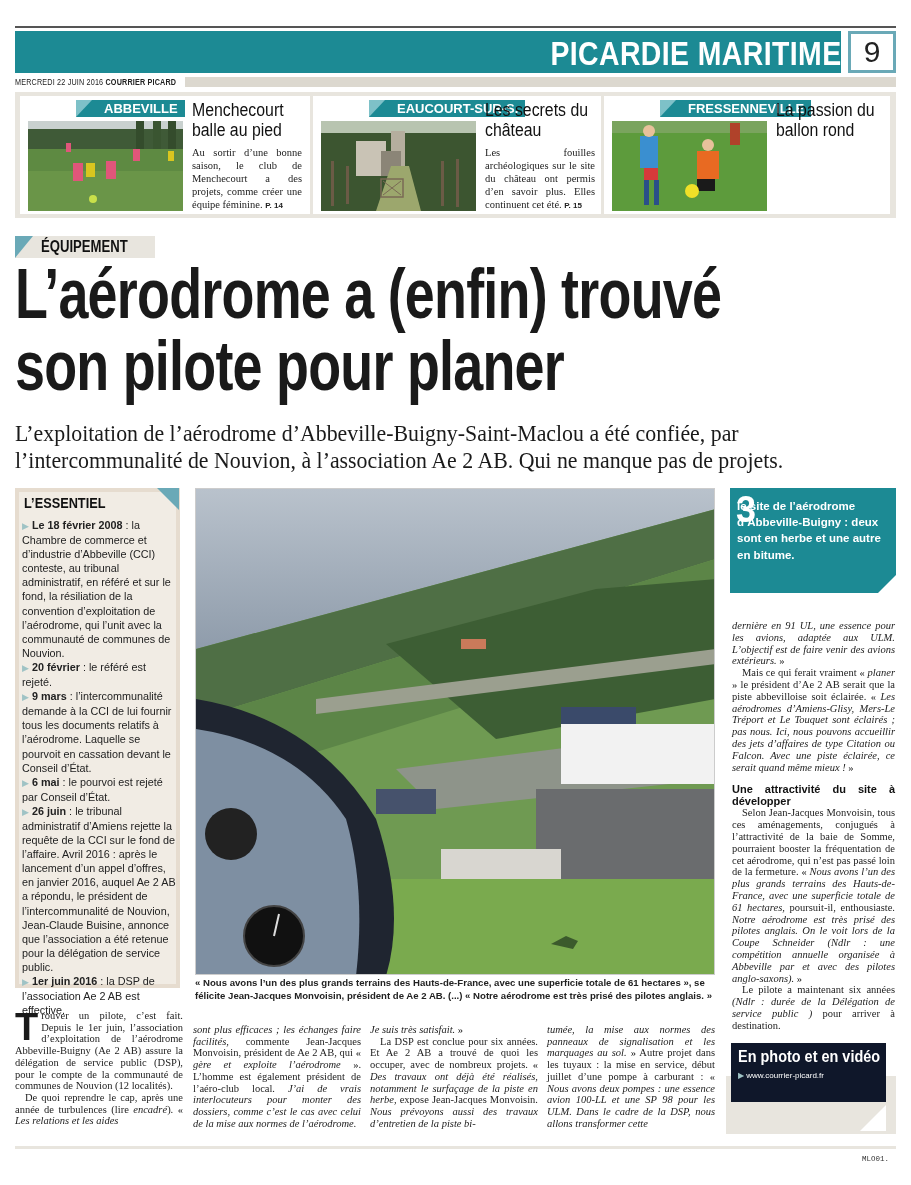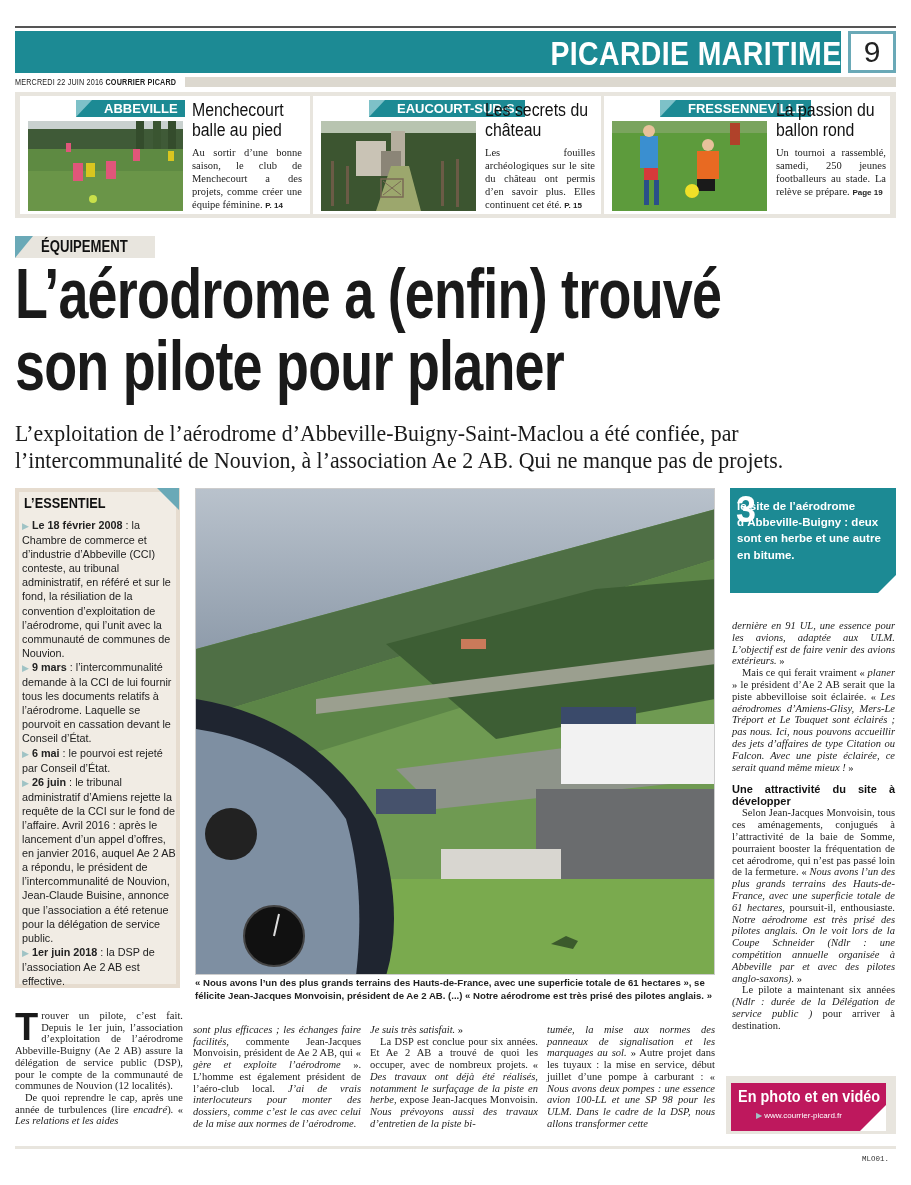--- a/index.html
+++ b/index.html
@@ -80,24 +80,24 @@
   .stat-text { left: 737px; top: 498px; width: 155px; color: #fff; font-family: "Liberation Sans", sans-serif; font-weight: bold;
     font-size: 11.5px; line-height: 16.2px; }
   .stat-text .first { padding-left: 28px; display: block; }
   .rcol { left: 732px; width: 163px; font-size: 10.5px; line-height: 11.8px; text-align: justify; color: #222; }
   .rcol i { font-style: italic; }
   .subhead { font-family: "Liberation Sans", sans-serif; font-weight: bold; font-size: 11px; line-height: 12px; color: #111; }
   .signature { left: 860px; top: 1076px; font-family: "Liberation Sans", sans-serif; font-weight: bold; font-size: 10px; color: #222; }
 
   
   .promo-bg { left: 726px; top: 1076px; width: 170px; height: 58px; background: #e8e5de; }
-  .promo { left: 731px; top: 1083px; width: 155px; height: 48px; background: #be185d; color: #fff; }
+  .promo { left: 731px; top: 1043px; width: 155px; height: 59px; background: #0f172a; color: #fff; }
   .promo-title { position: absolute; left: 7px; top: 4px; font-family: "Liberation Sans", sans-serif; font-weight: bold; font-size: 17px;
     transform: scaleX(0.85); transform-origin: left top; white-space: nowrap; }
-  .promo-link { position: absolute; left: 7px; top: 28px; font-family: "Liberation Sans", sans-serif; font-size: 8px; white-space: nowrap; margin-left: 18px; }
+  .promo-link { position: absolute; left: 7px; top: 28px; font-family: "Liberation Sans", sans-serif; font-size: 8px; white-space: nowrap; }
   .promo-link .arrow { color: #9fc3c5; margin-right: 2px; }
   .promo-corner { left: 860px; top: 1105px; width: 0; height: 0; border-bottom: 26px solid #fff; border-left: 26px solid transparent; }
 
   .bottom-rule { left: 15px; top: 1146px; width: 881px; height: 3px; background: #e8e5de; }
   .folio { left: 862px; top: 1155px; font-family: Liberation Mono, monospace; font-size: 7.5px; color: #333; }
 </style>
 </head>
 <body>
 
 <div class="abs top-rule"></div>
@@ -179,39 +179,39 @@
         <rect x="42" y="59" width="5" height="25" fill="#2a4f8a"></rect>
       <circle cx="37" cy="10" r="6" fill="#e8c19b"></circle>
       <rect x="85" y="30" width="22" height="28" fill="#e86a22"></rect>
       <rect x="85" y="58" width="18" height="12" fill="#1a1a1a"></rect>
       <circle cx="96" cy="24" r="6" fill="#e8c19b"></circle>
       <circle cx="80" cy="70" r="7" fill="#f0e028"></circle>
       <rect x="118" y="2" width="10" height="22" fill="#b0422a"></rect>
     </svg>
   </div>
   <div class="t-title">La passion du ballon rond</div>
-  <div class="t-body"><span>Un tournoi a rassemblé, samedi, 250 jeunes footballeurs au stade. La relève se prépare.</span> <span class="t-ref">Page 19</span></div>
 </div>
 
 <div class="abs section-tag"><span>ÉQUIPEMENT</span></div>
 <div class="abs headline">
   <div>L’aérodrome a (enfin) trouvé</div>
   <div>son pilote pour planer</div>
 </div>
 <div class="abs standfirst">L’exploitation de l’aérodrome d’Abbeville-Buigny-Saint-Maclou a été confiée, par l’intercommunalité de Nouvion, à l’association Ae 2 AB. Qui ne manque pas de projets.</div>
 
 <div class="abs essentiel"></div>
 <div class="abs ess-corner"></div>
 <div class="abs ess-title">L’ESSENTIEL</div>
 <div class="abs ess-body">
   <p class="ess-item"><span class="arrow">▶</span><b>Le 18 février 2008</b><span> : </span><span>la Chambre de commerce et d’industrie d’Abbeville (CCI) conteste, au tribunal administratif, en référé et sur le fond, la résiliation de la convention d’exploitation de l’aérodrome, qui l’unit avec la communauté de communes de Nouvion.</span></p>
+  <p class="ess-item"><span class="arrow">▶</span><b>20 février</b><span> : </span><span>le référé est rejeté.</span></p>
   <p class="ess-item"><span class="arrow">▶</span><b>9 mars</b><span> : </span><span>l’intercommunalité demande à la CCI de lui fournir tous les documents relatifs à l’aérodrome. Laquelle se pourvoit en cassation devant le Conseil d’État.</span></p>
   <p class="ess-item"><span class="arrow">▶</span><b>6 mai</b><span> : </span><span>le pourvoi est rejeté par Conseil d’État.</span></p>
   <p class="ess-item"><span class="arrow">▶</span><b>26 juin</b><span> : </span><span>le tribunal administratif d’Amiens rejette la requête de la CCI sur le fond de l’affaire. Avril 2016 : après le lancement d’un appel d’offres, en janvier 2016, auquel Ae 2 AB a répondu, le président de l’intercommunalité de Nouvion, Jean-Claude Buisine, annonce que l’association a été retenue pour la délégation de service public.</span></p>
-  <p class="ess-item"><span class="arrow">▶</span><b>1er juin 2018</b><span> : </span><span>la DSP de l’association Ae 2 AB est effective.</span></p>
+  <p class="ess-item"><span class="arrow">▶</span><b>1er juin 2016</b><span> : </span><span>la DSP de l’association Ae 2 AB est effective.</span></p>
 </div>
 
 <div class="abs main-photo">
   <svg width="520" height="487" viewBox="0 0 520 487">
     <defs>
       <linearGradient id="sky" x1="0" y1="0" x2="0" y2="1">
         <stop offset="0" stop-color="#b9c2cc"></stop>
           <stop offset="1" stop-color="#8f9cab"></stop>
       </linearGradient>
     </defs>

